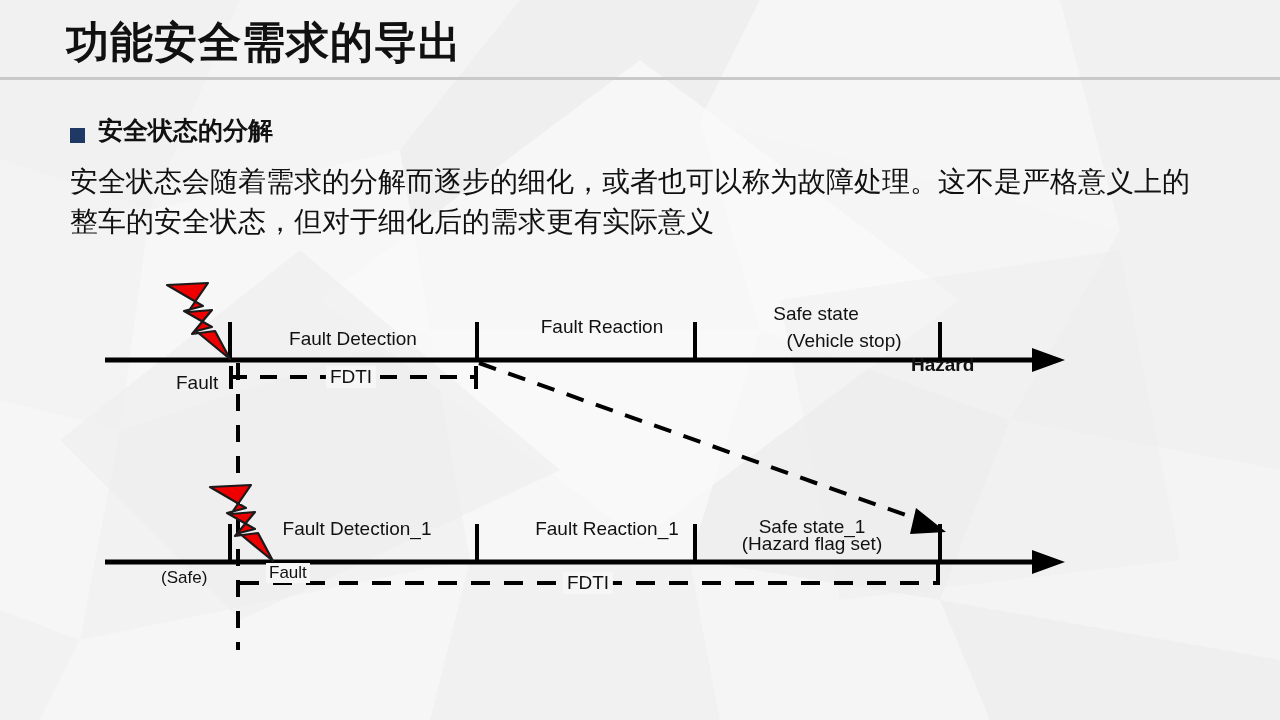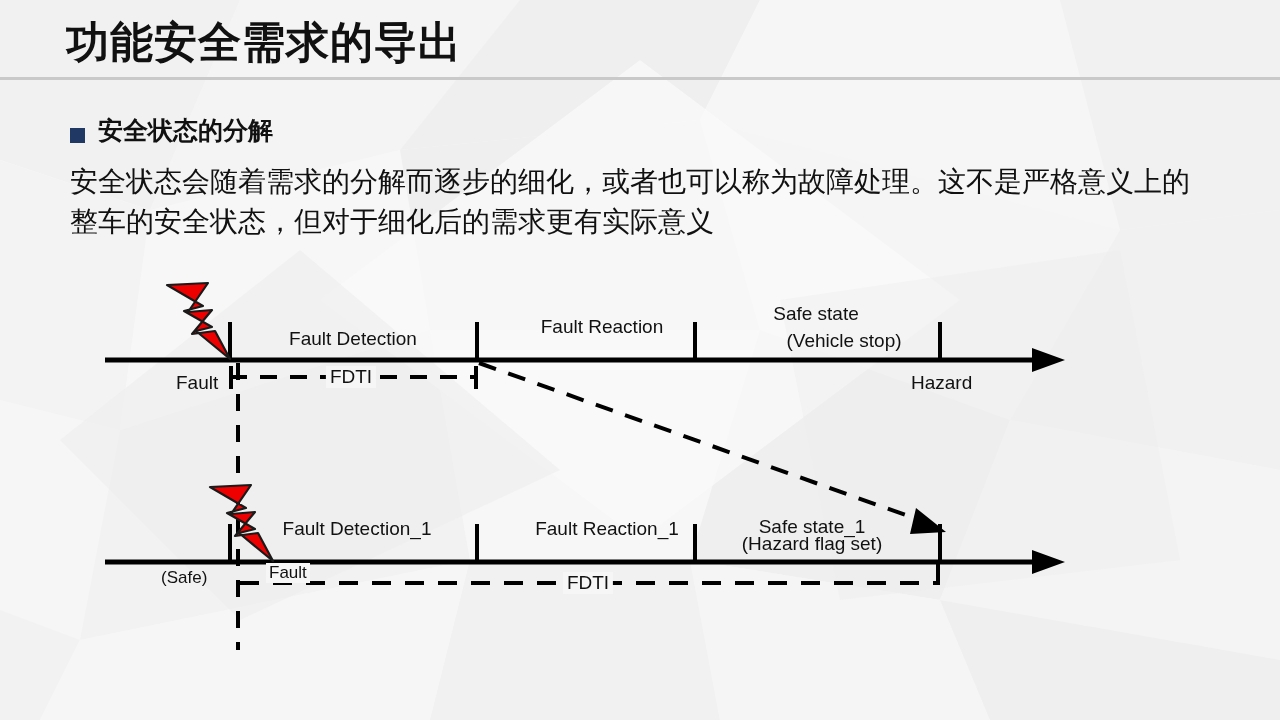--- a/index.html
+++ b/index.html
@@ -191,21 +191,21 @@
 
     <polygon points="210,487 251,485 231,514 255,512 235,536 258,533 273,561 239,533 255,529 227,513 246,508" fill="#ee0000" stroke="#1a1a1a" stroke-width="2.2" stroke-linejoin="round"></polygon>
   </svg>
 
   <div class="diagram-text center" style="left:353px; top:316px;margin-top:12px;">Fault Detection</div>
   <div class="diagram-text center" style="left:602px; top:316px;">Fault Reaction</div>
   <div class="diagram-text center" style="left:816px; top:303px;">Safe state</div>
   <div class="diagram-text center" style="left:816px; top:330px;margin-left:28px;">(Vehicle stop)</div>
 
   <div class="diagram-text" style="left:176px; top:372px;">Fault</div>
-  <div class="diagram-text" style="left:911px; top:372px;">Hazard</div>
+  <div class="diagram-text" style="left:911px; top:354px;font-weight:bold;">Hazard</div>
 
   <div class="diagram-text center" style="left:351px; top:366px; background:#f6f6f6; padding:0 4px;">FDTI</div>
 
   <div class="diagram-text center" style="left:357px; top:518px;">Fault Detection_1</div>
   <div class="diagram-text center" style="left:607px; top:518px;">Fault Reaction_1</div>
   <div class="diagram-text center" style="left:812px; top:516px;">Safe state_1</div>
   <div class="diagram-text center" style="left:812px; top:533px;">(Hazard flag set)</div>
 
   <div class="diagram-text small" style="left:161px; top:568px;">(Safe)</div>
   <div class="diagram-text small" style="left:266px; top:563px; background:#f6f6f6; padding:0 3px;">Fault</div>

